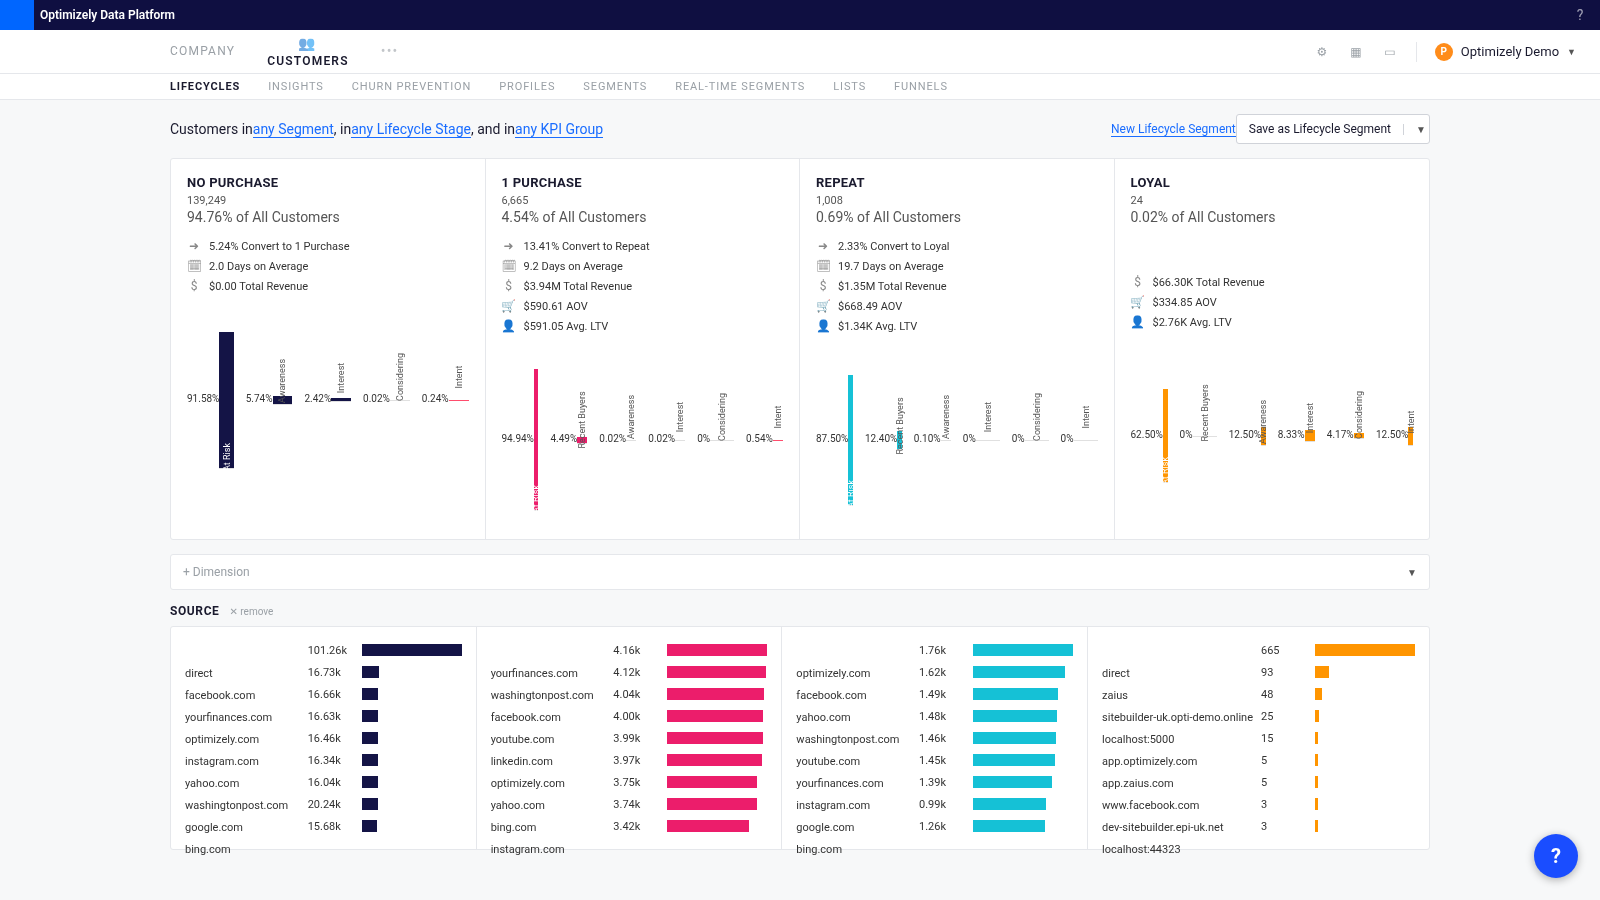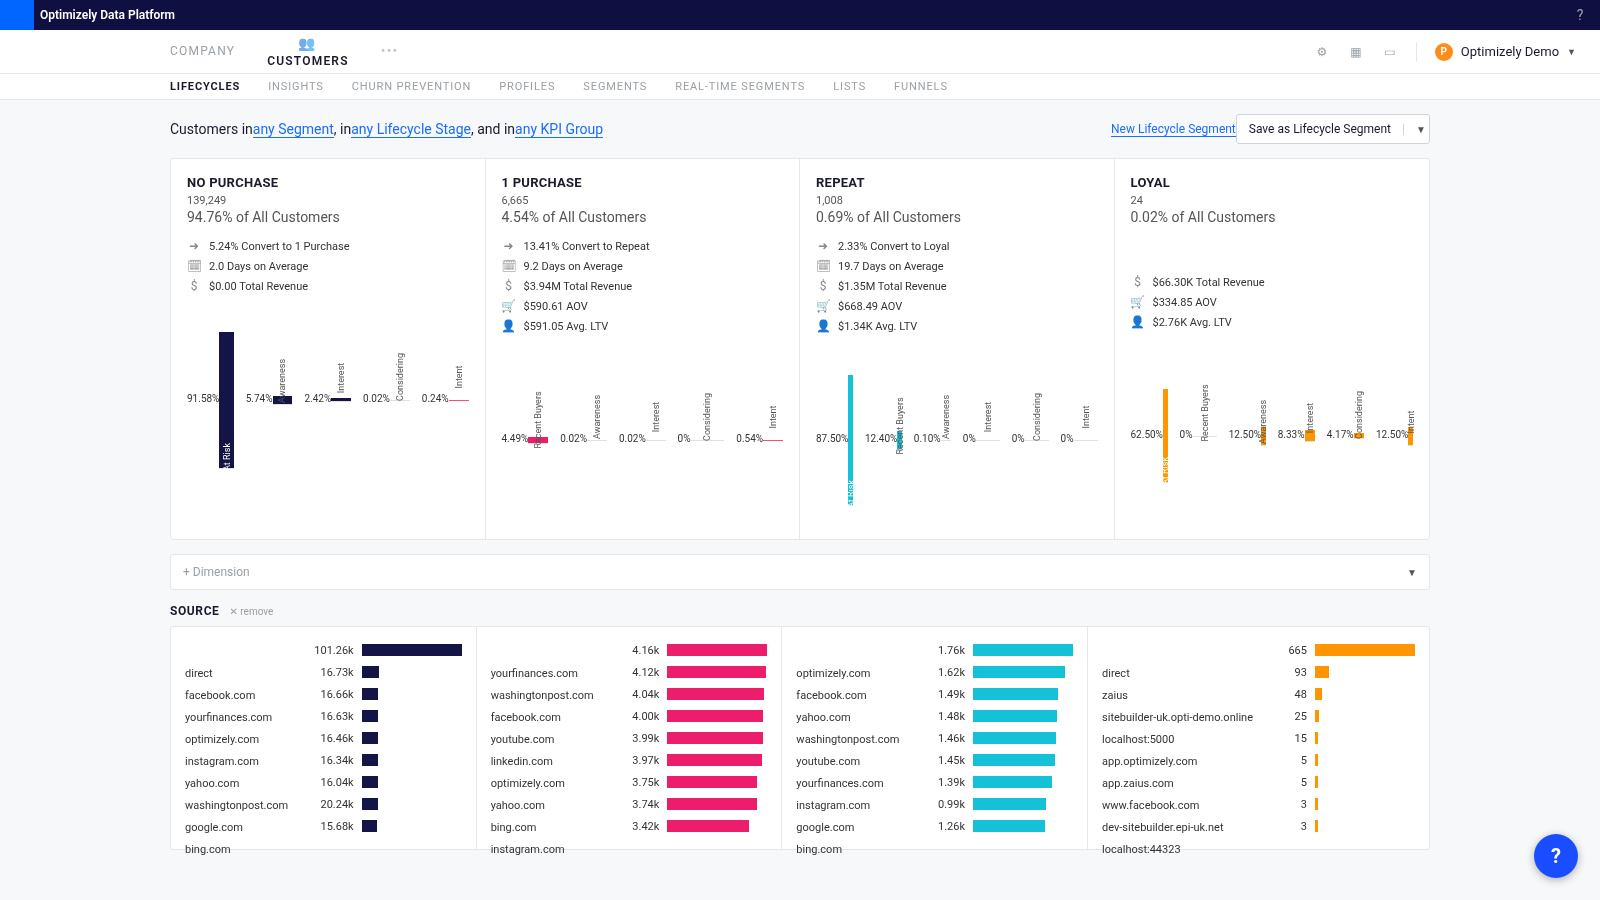--- a/index.html
+++ b/index.html
@@ -48,21 +48,21 @@
   .dimension-bar{ margin-top:14px; background:#fff; border:1px solid #e5e7eb; border-radius:3px; height:36px; display:flex; align-items:center; padding:0 12px; color:#9aa0a6; font-size:12px; cursor:pointer;}
   .dimension-bar .caret{ margin-left:auto; font-size:10px; color:#555;}
   .source-header{ margin-top:14px; display:flex; align-items:center; gap:10px;}
   .source-title{ font-size:12px; font-weight:700; letter-spacing:.05em;text-align:right;}
   .source-remove{ font-size:10px; color:#9aa0a6; cursor:pointer;}
   .source-grid{ margin-top:8px; background:#fff; border:1px solid #e5e7eb; border-radius:3px; display:grid; grid-template-columns:repeat(4,1fr);}
   .source-col{ border-right:1px solid #e5e7eb; padding:12px 14px;}
   .source-col:last-child{ border-right:none;}
   .src-row{ display:flex; align-items:center; gap:8px; height:22px; font-size:11px; color:#333;}
   .src-name{ flex:1; white-space:nowrap; overflow:hidden; text-overflow:ellipsis;margin-top:46px;}
-  .src-val{ width:46px; text-align:right; color:#333; font-variant-numeric:tabular-nums;}
+  .src-val{ width:46px; text-align:left; color:#333; font-variant-numeric:tabular-nums;}
   .src-bar-track{ width:100px; height:12px; position:relative;}
   .src-bar{ height:12px; }
   .help-fab{ position:fixed; right:22px; bottom:22px; width:44px; height:44px; border-radius:50%; background:#1a4dff; color:#fff; display:flex; align-items:center; justify-content:center; font-size:20px; font-weight:700; box-shadow:0 2px 8px rgba(0,0,0,.3); cursor:pointer;}
 </style>
 </head>
 <body>
 
 <div class="topbar">
   <div class="topbar-edge"></div>
   <div class="topbar-title">Optimizely Data Platform</div>
@@ -191,20 +191,26 @@
         <div class="lc-metric">
           <span class="mi">🛒</span>
           <span>$590.61 AOV</span>
         </div>
         <div class="lc-metric">
           <span class="mi">👤</span>
           <span>$591.05 Avg. LTV</span>
         </div>
         <div class="barchart">
           <div class="bar-wrap">
+            <div class="bar-label-top">94.94%</div>
+            <div class="bar" style="height:142px;background:#ec1d6b;">
+              <span class="bar-inner-text">At Risk</span>
+            </div>
+          </div>
+          <div class="bar-wrap">
             <div class="bar-label-top">4.49%</div>
             <div class="bar" style="height:7px;background:#ec1d6b;">
               <span class="bar-rotlabel">Recent Buyers</span>
             </div>
           </div>
           <div class="bar-wrap">
             <div class="bar-label-top">0.02%</div>
             <div class="bar" style="height:1px;background:#ec1d6b;">
               <span class="bar-rotlabel">Awareness</span>
             </div>

